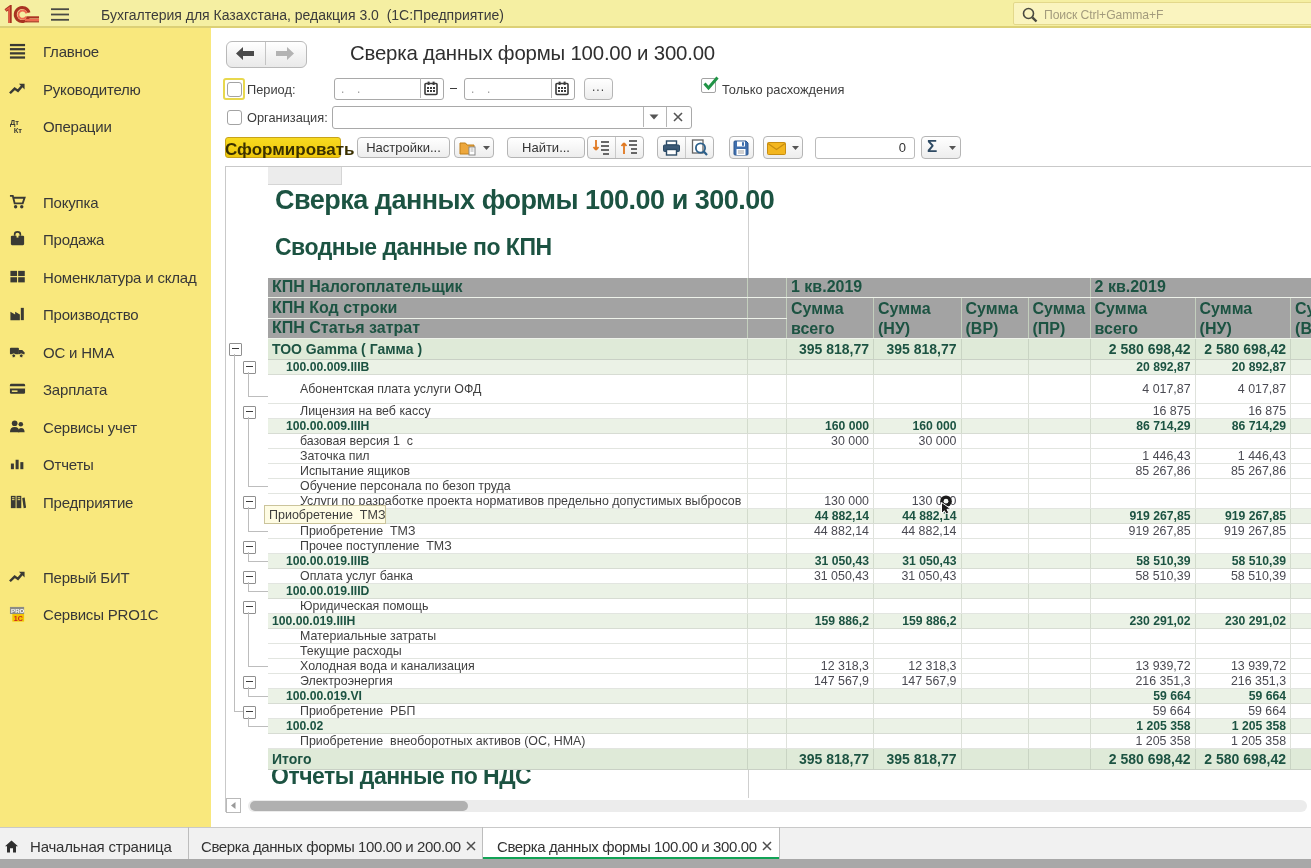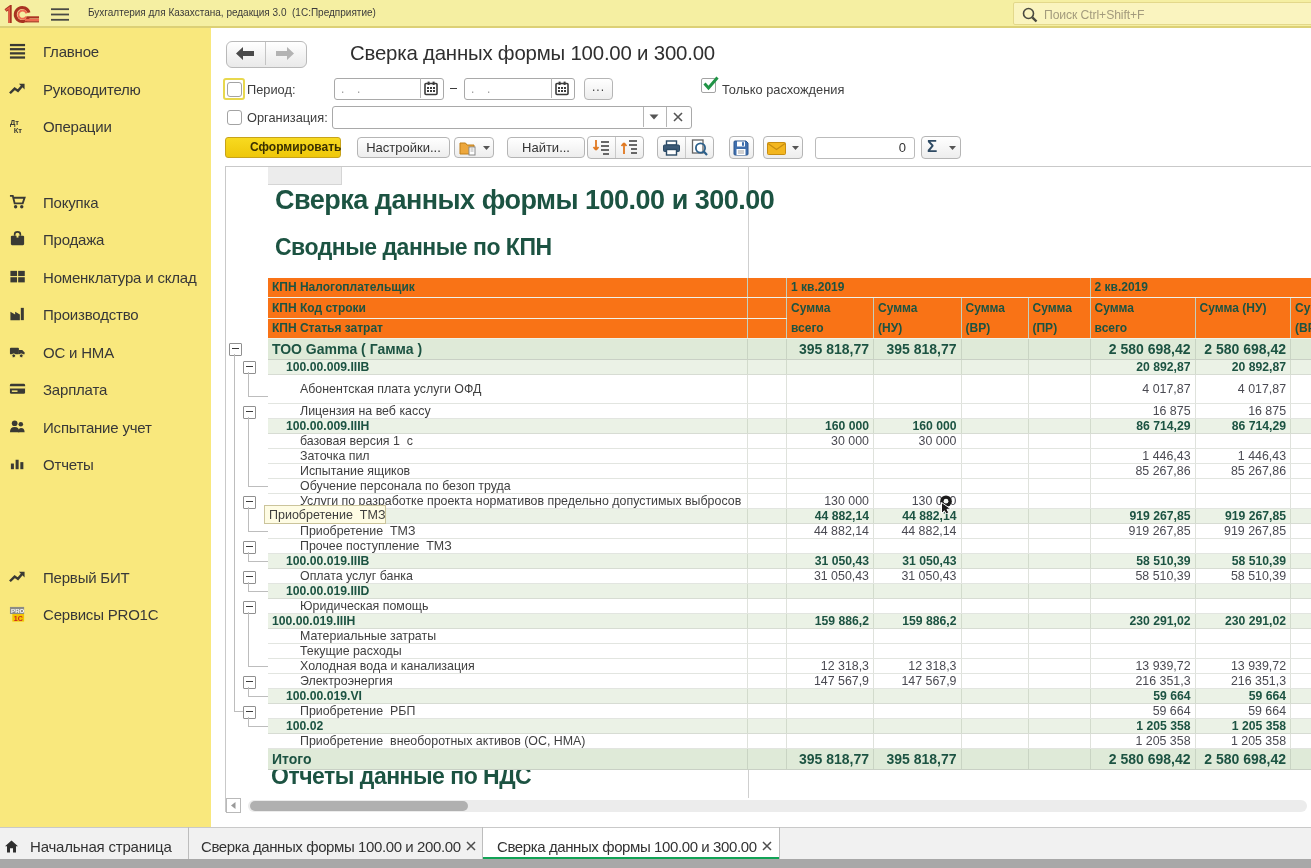--- a/index.html
+++ b/index.html
@@ -1,58 +1,58 @@
 <!DOCTYPE html>
 <html><head>
 <meta charset="utf-8">
 <style>
   html,body{margin:0;padding:0;}
   body{width:1311px;height:868px;position:relative;overflow:hidden;
        font-family:"Liberation Sans",sans-serif;background:#fff;}
   .ab{position:absolute;}
   
   #topbar{left:0;top:0;width:1311px;height:26px;background:#f5efa2;border-bottom:2px solid #dcd076;}
-  #apptitle{left:88px;top:7px;font-size:10px;color:#3b3b3b;}
+  #apptitle{left:101px;top:7px;font-size:14px;color:#3b3b3b;}
   #search{left:1013px;top:2px;width:305px;height:21px;background:#faf4bf;border:1px solid #e3d88b;border-radius:2px;}
   #searchtxt{left:1044px;top:8px;font-size:12.2px;color:#a39b7d;letter-spacing:-0.1px;}
   
   #sidebar{left:0;top:28px;width:211px;height:799px;background:#f9e87d;}
   .sbitem{position:absolute;left:0;width:211px;height:38px;}
   .sbtext{position:absolute;left:43px;top:50%;transform:translateY(-50%);font-size:15px;letter-spacing:-0.2px;color:#383838;white-space:nowrap;}
   .sbicon{position:absolute;left:9px;top:50%;transform:translateY(-50%);width:17px;height:18px;}
   
   #content{left:211px;top:28px;width:1100px;height:802px;background:#fff;}
   .btn{position:absolute;border:1px solid #b5b5b5;border-radius:4px;background:linear-gradient(#ffffff,#ededed);}
   .inp{position:absolute;border:1px solid #a9a9a9;border-radius:3px;background:#fff;}
   .lbl{position:absolute;font-size:12.8px;color:#3d3d3d;white-space:nowrap;}
   .cb{position:absolute;width:13px;height:13px;background:#fff;border:1.5px solid #a3a3a3;border-radius:3px;}
   
   .grn{color:#1c5342;}
   #rpt-title{font-size:27px;font-weight:bold;letter-spacing:-0.5px;}
   .sect{font-size:23px;font-weight:bold;letter-spacing:-0.5px;}
   table.rep{border-collapse:collapse;table-layout:fixed;}
   table.rep td{padding:0 4px 0 4px;overflow:hidden;white-space:nowrap;vertical-align:middle;}
-  td.h{background:#f97316;color:#1c5342;font-weight:bold;font-size:12px;border-right:1px solid #c3cfbd;border-bottom:1px solid #eef2ea;}
+  td.h{background:#a3a3a3;color:#1c5342;font-weight:bold;font-size:16px;border-right:1px solid #c3cfbd;border-bottom:1px solid #eef2ea;}
   td.h.two{white-space:normal;line-height:19.5px;vertical-align:top;padding-top:1px;}
   td.g1{background:#dfead8;color:#1c5342;font-weight:bold;font-size:14px;border-right:1px solid #c9d4c3;border-bottom:1px solid #c9d0c5;}
   td.g2{background:#ebf2e6;color:#1c5342;font-weight:bold;font-size:12.2px;border-right:1px solid #d2dbcc;border-bottom:1px solid #d7dcD3;}
   td.lf{background:#fff;color:#3f3f3f;font-size:12.4px;border-right:1px solid #dfe2dc;border-bottom:1px solid #e2e5e0;}
   td.num{text-align:right;}
   td.lf.num{color:#4a4a52;}
   .treebox{position:absolute;width:11px;height:11px;background:#fff;border:1px solid #909090;border-radius:1px;}
   .treebox:after{content:"";position:absolute;left:2px;right:2px;top:4px;height:1.5px;background:#3c3c3c;}
   .tline{position:absolute;background:#bdbdbd;}
   .tabtxt{font-size:15px;color:#333;white-space:nowrap;letter-spacing:-0.2px;}
 </style>
 </head>
 <body>
 <div class="ab" id="topbar"></div>
 <div class="ab" id="apptitle">Бухгалтерия для Казахстана, редакция 3.0&nbsp; (1С:Предприятие)</div>
 <div class="ab" id="search"></div>
-<div class="ab" id="searchtxt">Поиск Ctrl+Shift+F</div>
+<div class="ab" id="searchtxt">Поиск Ctrl+Gamma+F</div>
 <svg class="ab" style="left:4px;top:5px" width="35" height="19" viewBox="0 0 35 19">
   <path d="M1.5 5.5 L6 2.2 L6 18" fill="none" stroke="#a93322" stroke-width="3.4"></path>
   <path d="M1.8 5.2 L5.2 2.8 L5.2 18" fill="none" stroke="#ea6048" stroke-width="1.4"></path>
   <path d="M25.0 7.6 A7.0 7.0 0 1 0 24.4 12.9" fill="none" stroke="#a93322" stroke-width="3.0"></path>
   <path d="M22.6 8.4 A4.2 4.2 0 1 0 22.3 11.6" fill="none" stroke="#ee6a50" stroke-width="2"></path>
   <path d="M22.5 12.4 L35 12.4" fill="none" stroke="#a93322" stroke-width="2.2"></path>
   <path d="M21 15.1 L35 15.1" fill="none" stroke="#ee6a50" stroke-width="2.4"></path>
   <path d="M21.5 16.8 L35 16.8" fill="none" stroke="#a93322" stroke-width="1.2"></path>
 </svg>
 <svg class="ab" style="left:51px;top:8px" width="18" height="13" viewBox="0 0 18 13">
@@ -145,31 +145,44 @@
       </svg>
       <div class="sbtext">Зарплата</div>
     </div>
 <div class="sbitem" style="top:379.7px">
       <svg class="sbicon" width="18" height="19" viewBox="0 0 18 19">
         <circle cx="6" cy="5.5" r="3" fill="#3a3a34"></circle>
         <path d="M1 15 Q1 9.5 6 9.5 Q11 9.5 11 15 Z" fill="#3a3a34"></path>
         <circle cx="12.5" cy="6.5" r="2.4" fill="#3a3a34"></circle>
         <path d="M9.5 15 Q10 10.5 12.8 10.5 Q16.5 10.5 16.5 15 Z" fill="#3a3a34"></path>
       </svg>
-      <div class="sbtext">Испытание учет</div>
+      <div class="sbtext">Сервисы учет</div>
     </div>
 <div class="sbitem" style="top:417.2px">
       <svg class="sbicon" width="18" height="19" viewBox="0 0 18 19">
         <g fill="#3a3a34">
           <rect x="2" y="9" width="3.2" height="6"></rect>
           <rect x="7" y="5" width="3.2" height="10"></rect>
           <rect x="12" y="7.5" width="3.2" height="7.5"></rect>
         </g>
       </svg>
       <div class="sbtext">Отчеты</div>
+    </div>
+<div class="sbitem" style="top:454.8px">
+      <svg class="sbicon" width="18" height="19" viewBox="0 0 18 19">
+        <g fill="#3a3a34">
+          <rect x="2" y="3" width="5" height="13"></rect>
+          <rect x="8" y="3" width="5" height="13"></rect>
+          <rect x="14" y="5" width="2.6" height="11" transform="rotate(-8 15 5)"></rect>
+        </g>
+        <g stroke="#f9e87d" stroke-width="1">
+          <path d="M3.2 5 H5.8 M3.2 7 H5.8 M9.2 5 H11.8 M9.2 7 H11.8"></path>
+        </g>
+      </svg>
+      <div class="sbtext">Предприятие</div>
     </div>
 <div class="sbitem" style="top:529.9px">
       <svg class="sbicon" width="18" height="19" viewBox="0 0 18 19">
         <path d="M1 14 L6 9 L9.5 11.5 L15 5" fill="none" stroke="#3a3a34" stroke-width="2.6"></path>
         <path d="M10.5 4 H16.5 V10" fill="#3a3a34" stroke="none"></path>
       </svg>
       <div class="sbtext">Первый БИТ</div>
     </div>
 <div class="sbitem" style="top:567.4px">
       <svg class="sbicon" width="18" height="19" viewBox="0 0 18 19">
@@ -240,21 +253,21 @@
 <div class="ab inp" style="left:121.0px;top:78.0px;width:358px;height:21px;"></div>
 <div class="ab" style="left:432.0px;top:78.5px;width:1px;height:20px;background:#b5b5b5;"></div>
 <svg class="ab" style="left:437.0px;top:85.0px" width="12" height="8" viewBox="0 0 12 8">
       <path d="M1.5 1.5 L6 6.5 L10.5 1.5 Z" fill="#555"></path>
     </svg>
 <div class="ab" style="left:455.0px;top:78.5px;width:1px;height:20px;background:#b5b5b5;"></div>
 <svg class="ab" style="left:461.0px;top:83.0px" width="12" height="12" viewBox="0 0 12 12">
       <path d="M2 2 L10 10 M10 2 L2 10" stroke="#555" stroke-width="1.6"></path>
     </svg>
 <div class="ab" style="left:14.0px;top:109.0px;width:116px;height:21px;border:1px solid #c7a31b;border-radius:3px;background:linear-gradient(#f8da20,#eec70a);box-sizing:border-box;"></div>
-<div class="ab" style="left:14.0px;top:112.0px;width:116px;text-align:left;font-size:12px;font-weight:bold;color:#3a3000;padding-left:25px;">Сформировать</div>
+<div class="ab" style="left:14.0px;top:112.0px;width:116px;text-align:left;font-size:17px;font-weight:bold;color:#3a3000;">Сформировать</div>
 <div class="ab btn" style="left:146.0px;top:109.0px;width:93px;height:21px;box-sizing:border-box;"></div>
 <div class="ab" style="left:146.0px;top:112.0px;width:93px;text-align:center;font-size:13px;color:#333;">Настройки...</div>
 <div class="ab btn" style="left:243.0px;top:109.0px;width:40px;height:21px;box-sizing:border-box;"></div>
 <svg class="ab" style="left:248.0px;top:112.0px" width="20" height="16" viewBox="0 0 20 16">
       <path d="M1 3 L1 14 L15 14 L15 5 L8 5 L6.5 3 Z" fill="#eda73c" stroke="#c07f18" stroke-width="1"></path>
       <rect x="10" y="7" width="6" height="8" fill="#fff" stroke="#888" stroke-width="1"></rect>
       <path d="M11.5 9 H14.5 M11.5 11 H14.5" stroke="#999" stroke-width="0.8"></path>
     </svg>
 <svg class="ab" style="left:271.0px;top:117.0px" width="9" height="6" viewBox="0 0 9 6">
       <path d="M1 1 L4.5 5 L8 1 Z" fill="#555"></path>

